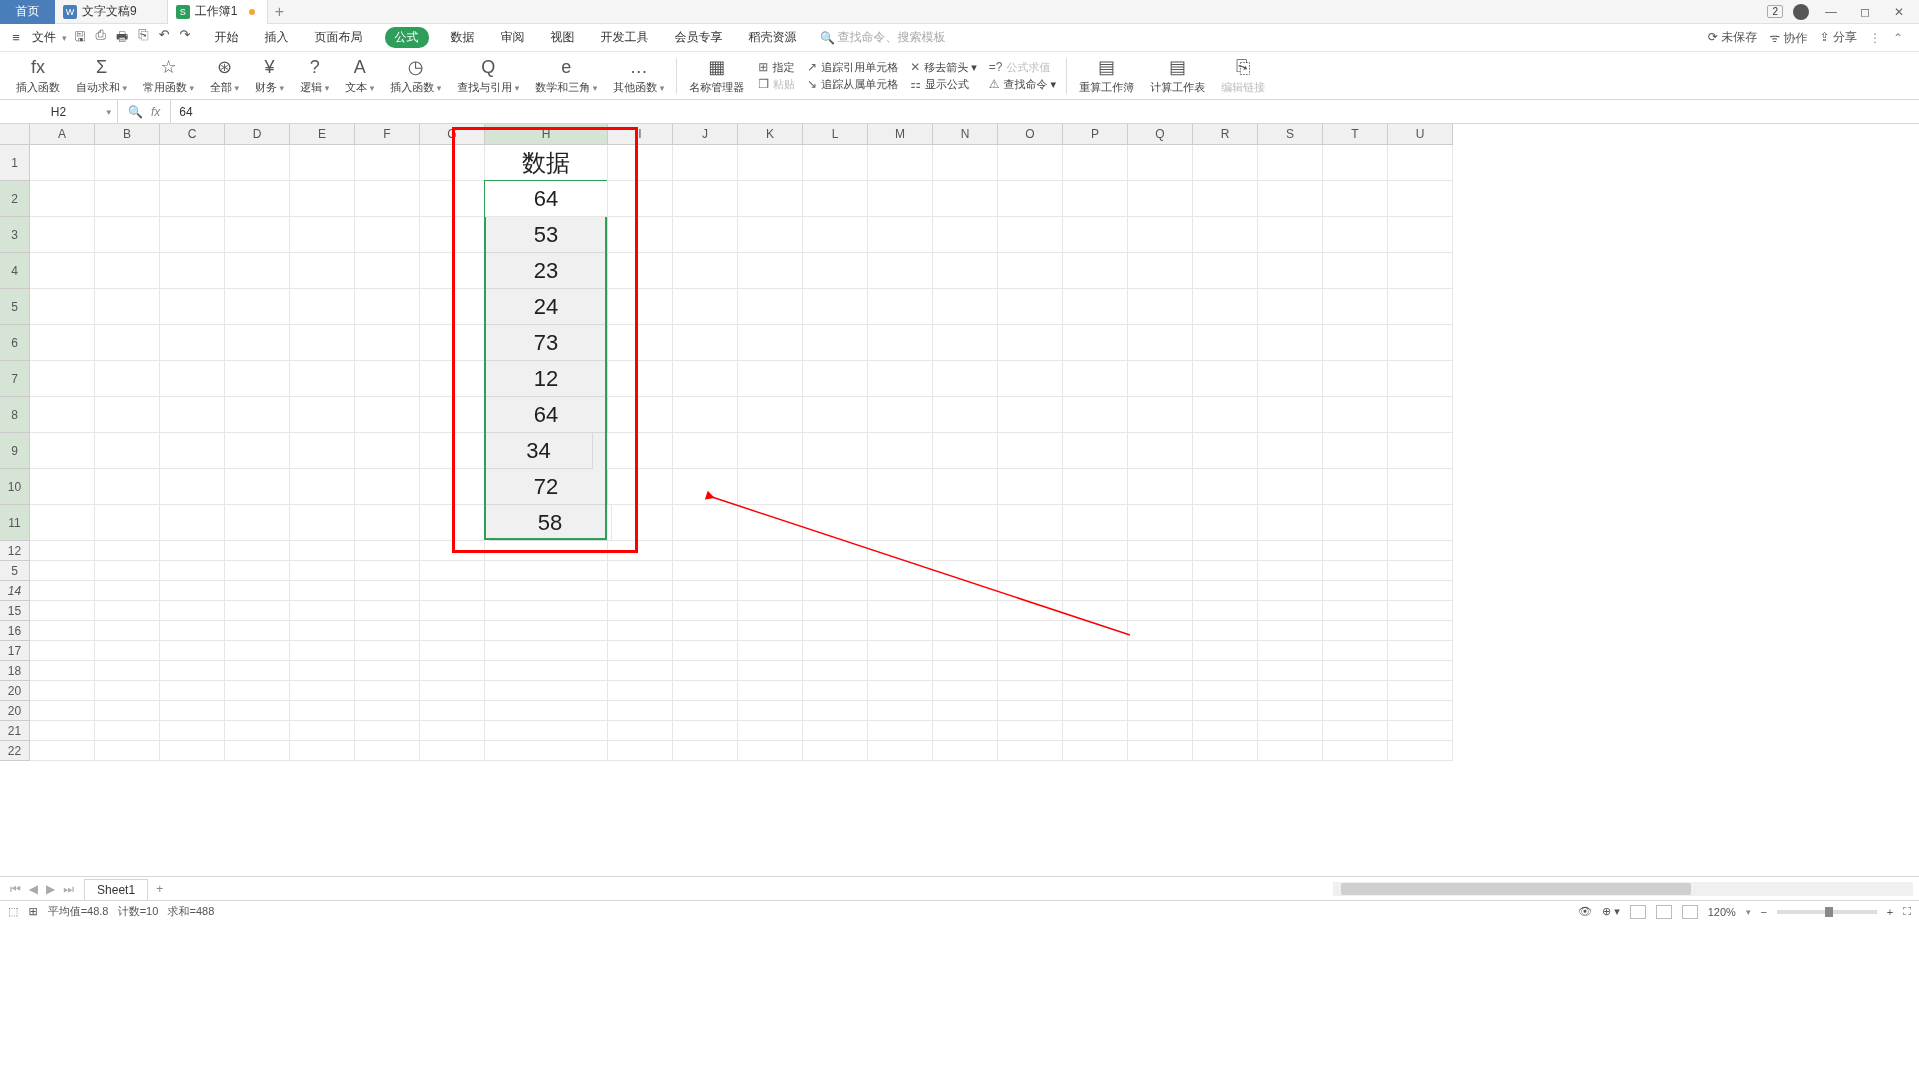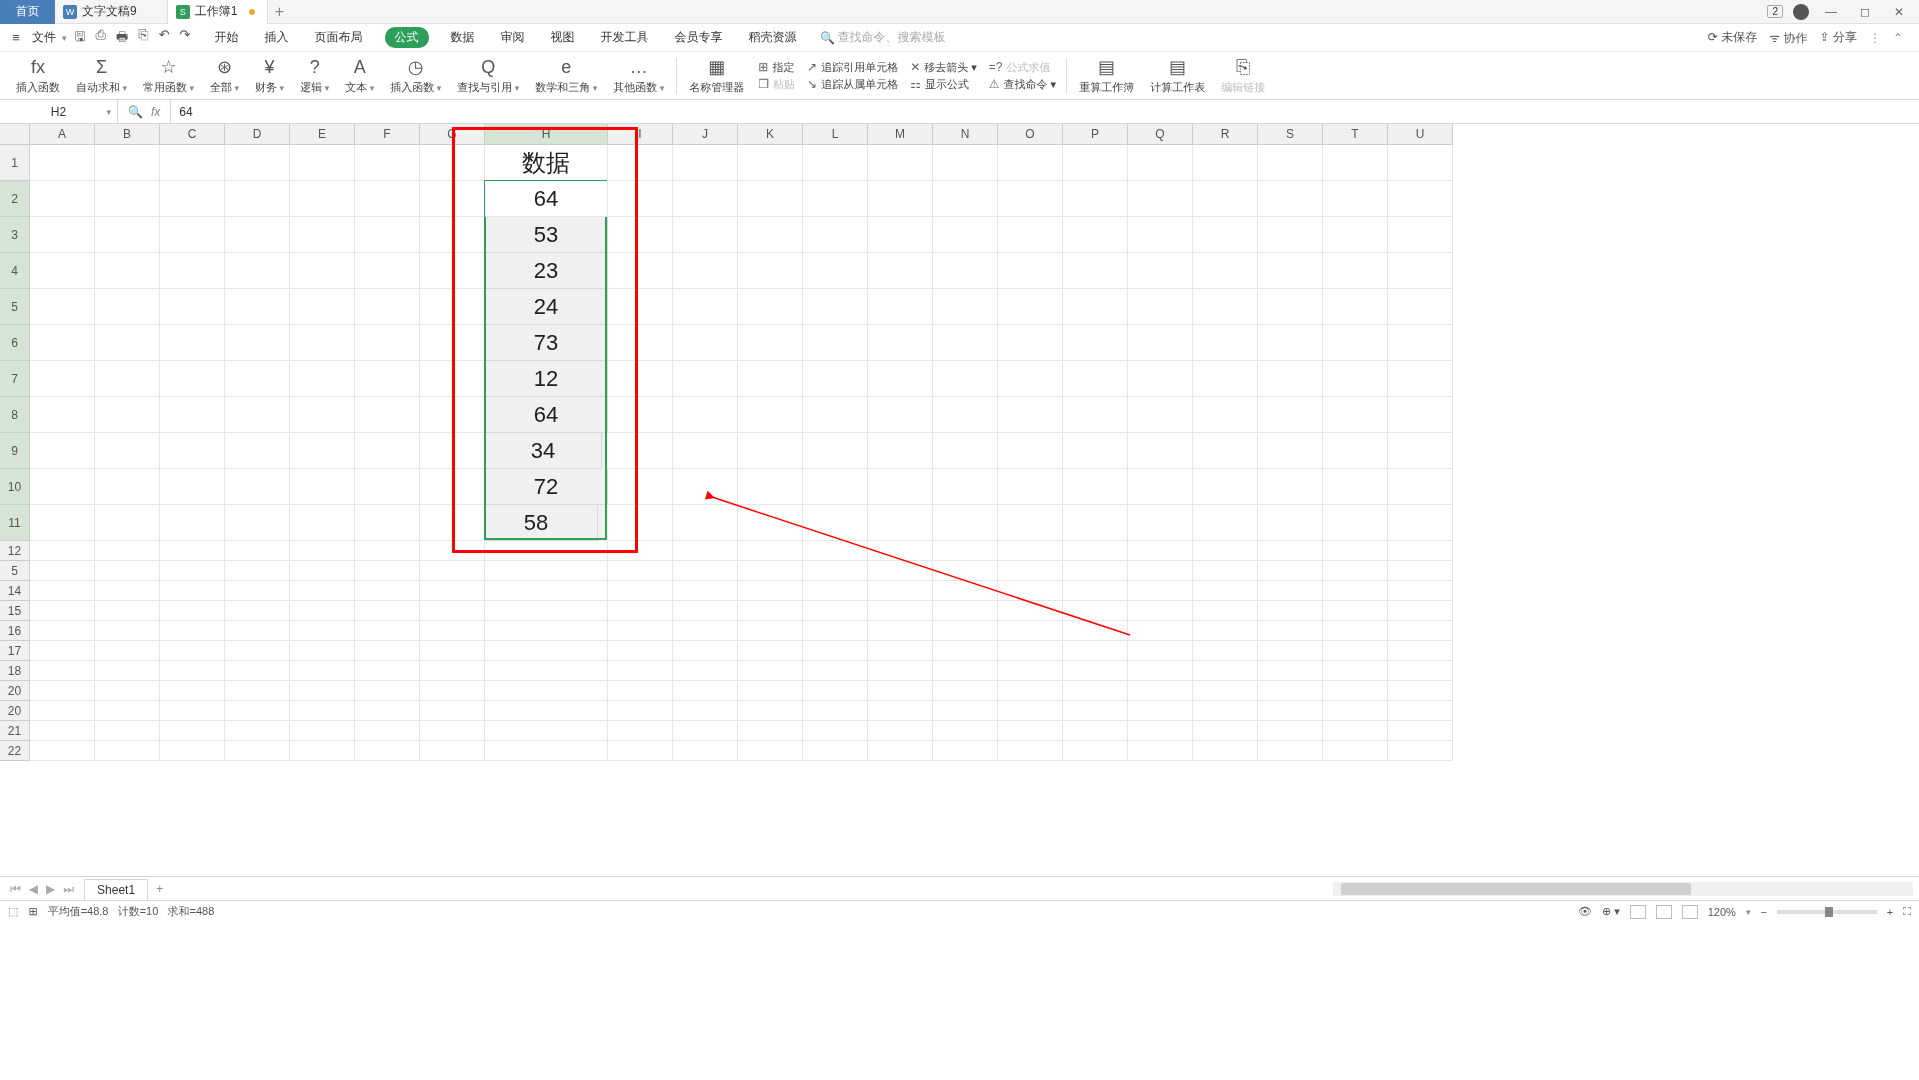--- a/index.html
+++ b/index.html
@@ -286,21 +286,21 @@
       <div class="rh sel" style="height: 36px;">4</div>
       <div class="rh sel" style="height: 36px;">5</div>
       <div class="rh sel" style="height: 36px;">6</div>
       <div class="rh sel" style="height: 36px;">7</div>
       <div class="rh sel" style="height: 36px;">8</div>
       <div class="rh sel" style="height: 36px;">9</div>
       <div class="rh sel" style="height: 36px;">10</div>
       <div class="rh sel" style="height: 36px;">11</div>
       <div class="rh" style="height: 20px;">12</div>
       <div class="rh" style="height: 20px;">5</div>
-      <div class="rh" style="height: 20px;">14</div>
+      <div class="rh" style="height: 20px; font-style: italic;">14</div>
       <div class="rh" style="height: 20px;">15</div>
       <div class="rh" style="height: 20px;">16</div>
       <div class="rh" style="height: 20px;">17</div>
       <div class="rh" style="height: 20px;">18</div>
       <div class="rh" style="height: 20px;">20</div>
       <div class="rh" style="height: 20px;">20</div>
       <div class="rh" style="height: 20px;">21</div>
       <div class="rh" style="height: 20px;">22</div>
     </div>
   <div class="cells" id="cells">
@@ -472,21 +472,21 @@
       <div class="cell" style="left: 1228px; top: 252px; width: 65px; height: 36px;"></div>
       <div class="cell" style="left: 1293px; top: 252px; width: 65px; height: 36px;"></div>
       <div class="cell" style="left: 1358px; top: 252px; width: 65px; height: 36px;"></div>
       <div class="cell" style="left: 0px; top: 288px; width: 65px; height: 36px;"></div>
       <div class="cell" style="left: 65px; top: 288px; width: 65px; height: 36px;"></div>
       <div class="cell" style="left: 130px; top: 288px; width: 65px; height: 36px;"></div>
       <div class="cell" style="left: 195px; top: 288px; width: 65px; height: 36px;"></div>
       <div class="cell" style="left: 260px; top: 288px; width: 65px; height: 36px;"></div>
       <div class="cell" style="left: 325px; top: 288px; width: 65px; height: 36px;"></div>
       <div class="cell" style="left: 390px; top: 288px; width: 65px; height: 36px;"></div>
-      <div class="cell" style="left: 455px; top: 288px; width: 117px; height: 36px;">34</div>
+      <div class="cell" style="left: 455px; top: 288px; width: 108px; height: 36px;">34</div>
       <div class="cell" style="left: 578px; top: 288px; width: 65px; height: 36px;"></div>
       <div class="cell" style="left: 643px; top: 288px; width: 65px; height: 36px;"></div>
       <div class="cell" style="left: 708px; top: 288px; width: 65px; height: 36px;"></div>
       <div class="cell" style="left: 773px; top: 288px; width: 65px; height: 36px;"></div>
       <div class="cell" style="left: 838px; top: 288px; width: 65px; height: 36px;"></div>
       <div class="cell" style="left: 903px; top: 288px; width: 65px; height: 36px;"></div>
       <div class="cell" style="left: 968px; top: 288px; width: 65px; height: 36px;"></div>
       <div class="cell" style="left: 1033px; top: 288px; width: 65px; height: 36px;"></div>
       <div class="cell" style="left: 1098px; top: 288px; width: 65px; height: 36px;"></div>
       <div class="cell" style="left: 1163px; top: 288px; width: 65px; height: 36px;"></div>
@@ -514,21 +514,21 @@
       <div class="cell" style="left: 1228px; top: 324px; width: 65px; height: 36px;"></div>
       <div class="cell" style="left: 1293px; top: 324px; width: 65px; height: 36px;"></div>
       <div class="cell" style="left: 1358px; top: 324px; width: 65px; height: 36px;"></div>
       <div class="cell" style="left: 0px; top: 360px; width: 65px; height: 36px;"></div>
       <div class="cell" style="left: 65px; top: 360px; width: 65px; height: 36px;"></div>
       <div class="cell" style="left: 130px; top: 360px; width: 65px; height: 36px;"></div>
       <div class="cell" style="left: 195px; top: 360px; width: 65px; height: 36px;"></div>
       <div class="cell" style="left: 260px; top: 360px; width: 65px; height: 36px;"></div>
       <div class="cell" style="left: 325px; top: 360px; width: 65px; height: 36px;"></div>
       <div class="cell" style="left: 390px; top: 360px; width: 65px; height: 36px;"></div>
-      <div class="cell" style="left: 445px; top: 360px; width: 123px; height: 36px;">58</div>
+      <div class="cell" style="left: 459px; top: 360px; width: 123px; height: 36px;">58</div>
       <div class="cell" style="left: 578px; top: 360px; width: 65px; height: 36px;"></div>
       <div class="cell" style="left: 643px; top: 360px; width: 65px; height: 36px;"></div>
       <div class="cell" style="left: 708px; top: 360px; width: 65px; height: 36px;"></div>
       <div class="cell" style="left: 773px; top: 360px; width: 65px; height: 36px;"></div>
       <div class="cell" style="left: 838px; top: 360px; width: 65px; height: 36px;"></div>
       <div class="cell" style="left: 903px; top: 360px; width: 65px; height: 36px;"></div>
       <div class="cell" style="left: 968px; top: 360px; width: 65px; height: 36px;"></div>
       <div class="cell" style="left: 1033px; top: 360px; width: 65px; height: 36px;"></div>
       <div class="cell" style="left: 1098px; top: 360px; width: 65px; height: 36px;"></div>
       <div class="cell" style="left: 1163px; top: 360px; width: 65px; height: 36px;"></div>

